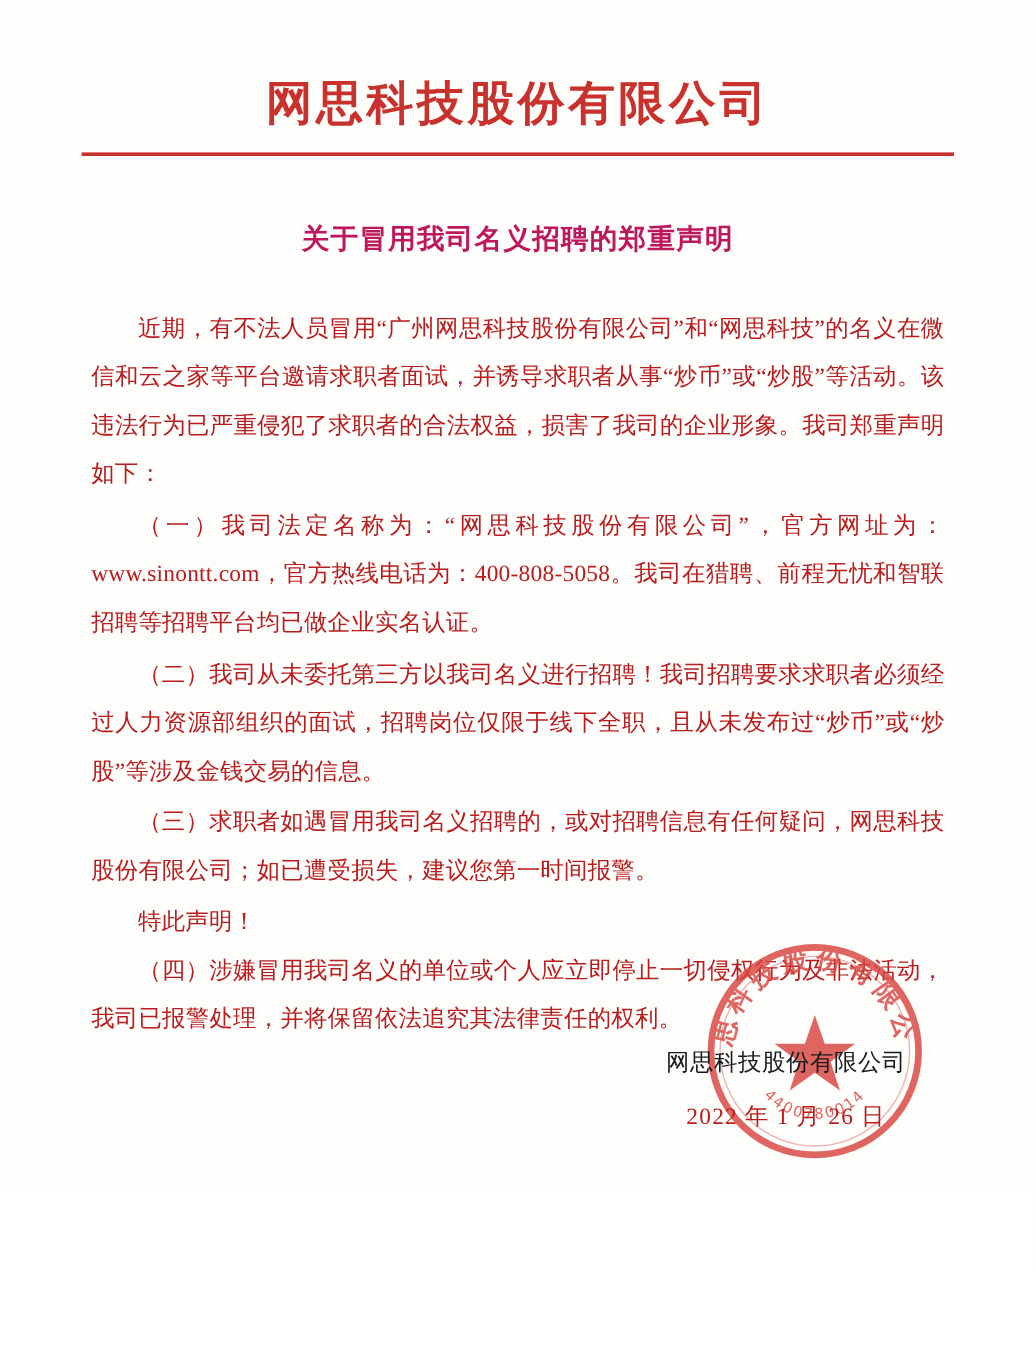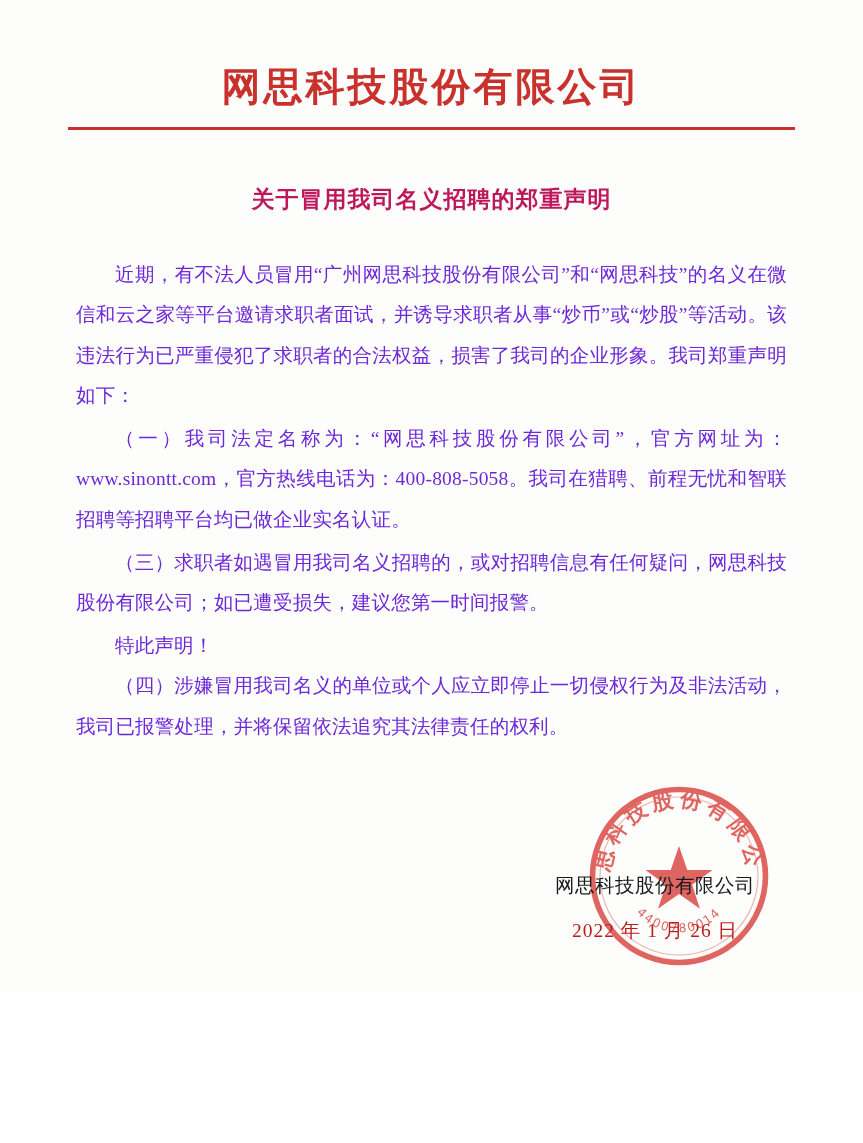--- a/index.html
+++ b/index.html
@@ -56,21 +56,21 @@
     margin-top: 40px;
     padding: 0 8px;
   }
   .para {
     font-size: 19.5px;
     line-height: 2.08;
     text-align: justify;
     text-justify: inter-ideograph;
     text-indent: 2em;
     margin: 0 0 2px 0;
-    color: #6d28d9;
+    color: #b91c1c;
     letter-spacing: 0.2px;
   }
   .para.tight {
     margin-bottom: 0;
   }
   
   .sign-block {
     position: absolute;
     right: 108px;
     bottom: 48px;
@@ -111,20 +111,21 @@
   <div class="letterhead">
     <div class="letterhead-title">网思科技股份有限公司</div>
     <div class="letterhead-rule"></div>
   </div>
 
   <div class="doc-title">关于冒用我司名义招聘的郑重声明</div>
 
   <div class="body-copy">
     <p class="para">近期，有不法人员冒用“广州网思科技股份有限公司”和“网思科技”的名义在微信和云之家等平台邀请求职者面试，并诱导求职者从事“炒币”或“炒股”等活动。该违法行为已严重侵犯了求职者的合法权益，损害了我司的企业形象。我司郑重声明如下：</p>
     <p class="para">（一）我司法定名称为：“网思科技股份有限公司”，官方网址为：www.sinontt.com，官方热线电话为：400-808-5058。我司在猎聘、前程无忧和智联招聘等招聘平台均已做企业实名认证。</p>
+    <p class="para">（二）我司从未委托第三方以我司名义进行招聘！我司招聘要求求职者必须经过人力资源部组织的面试，招聘岗位仅限于线下全职，且从未发布过“炒币”或“炒股”等涉及金钱交易的信息。</p>
     <p class="para">（三）求职者如遇冒用我司名义招聘的，或对招聘信息有任何疑问，网思科技股份有限公司；如已遭受损失，建议您第一时间报警。</p>
     <p class="para tight">特此声明！</p>
     <p class="para">（四）涉嫌冒用我司名义的单位或个人应立即停止一切侵权行为及非法活动，我司已报警处理，并将保留依法追究其法律责任的权利。</p>
   </div>
 
   <div class="seal">
     <svg width="188" height="188" viewBox="0 0 200 200" xmlns="http://www.w3.org/2000/svg">
       <defs>
         <path id="arcTop" d="M 26,100 A 74,74 0 0 1 174,100"></path>
         <path id="arcBottom" d="M 40,100 A 60,60 0 0 0 160,100"></path>

